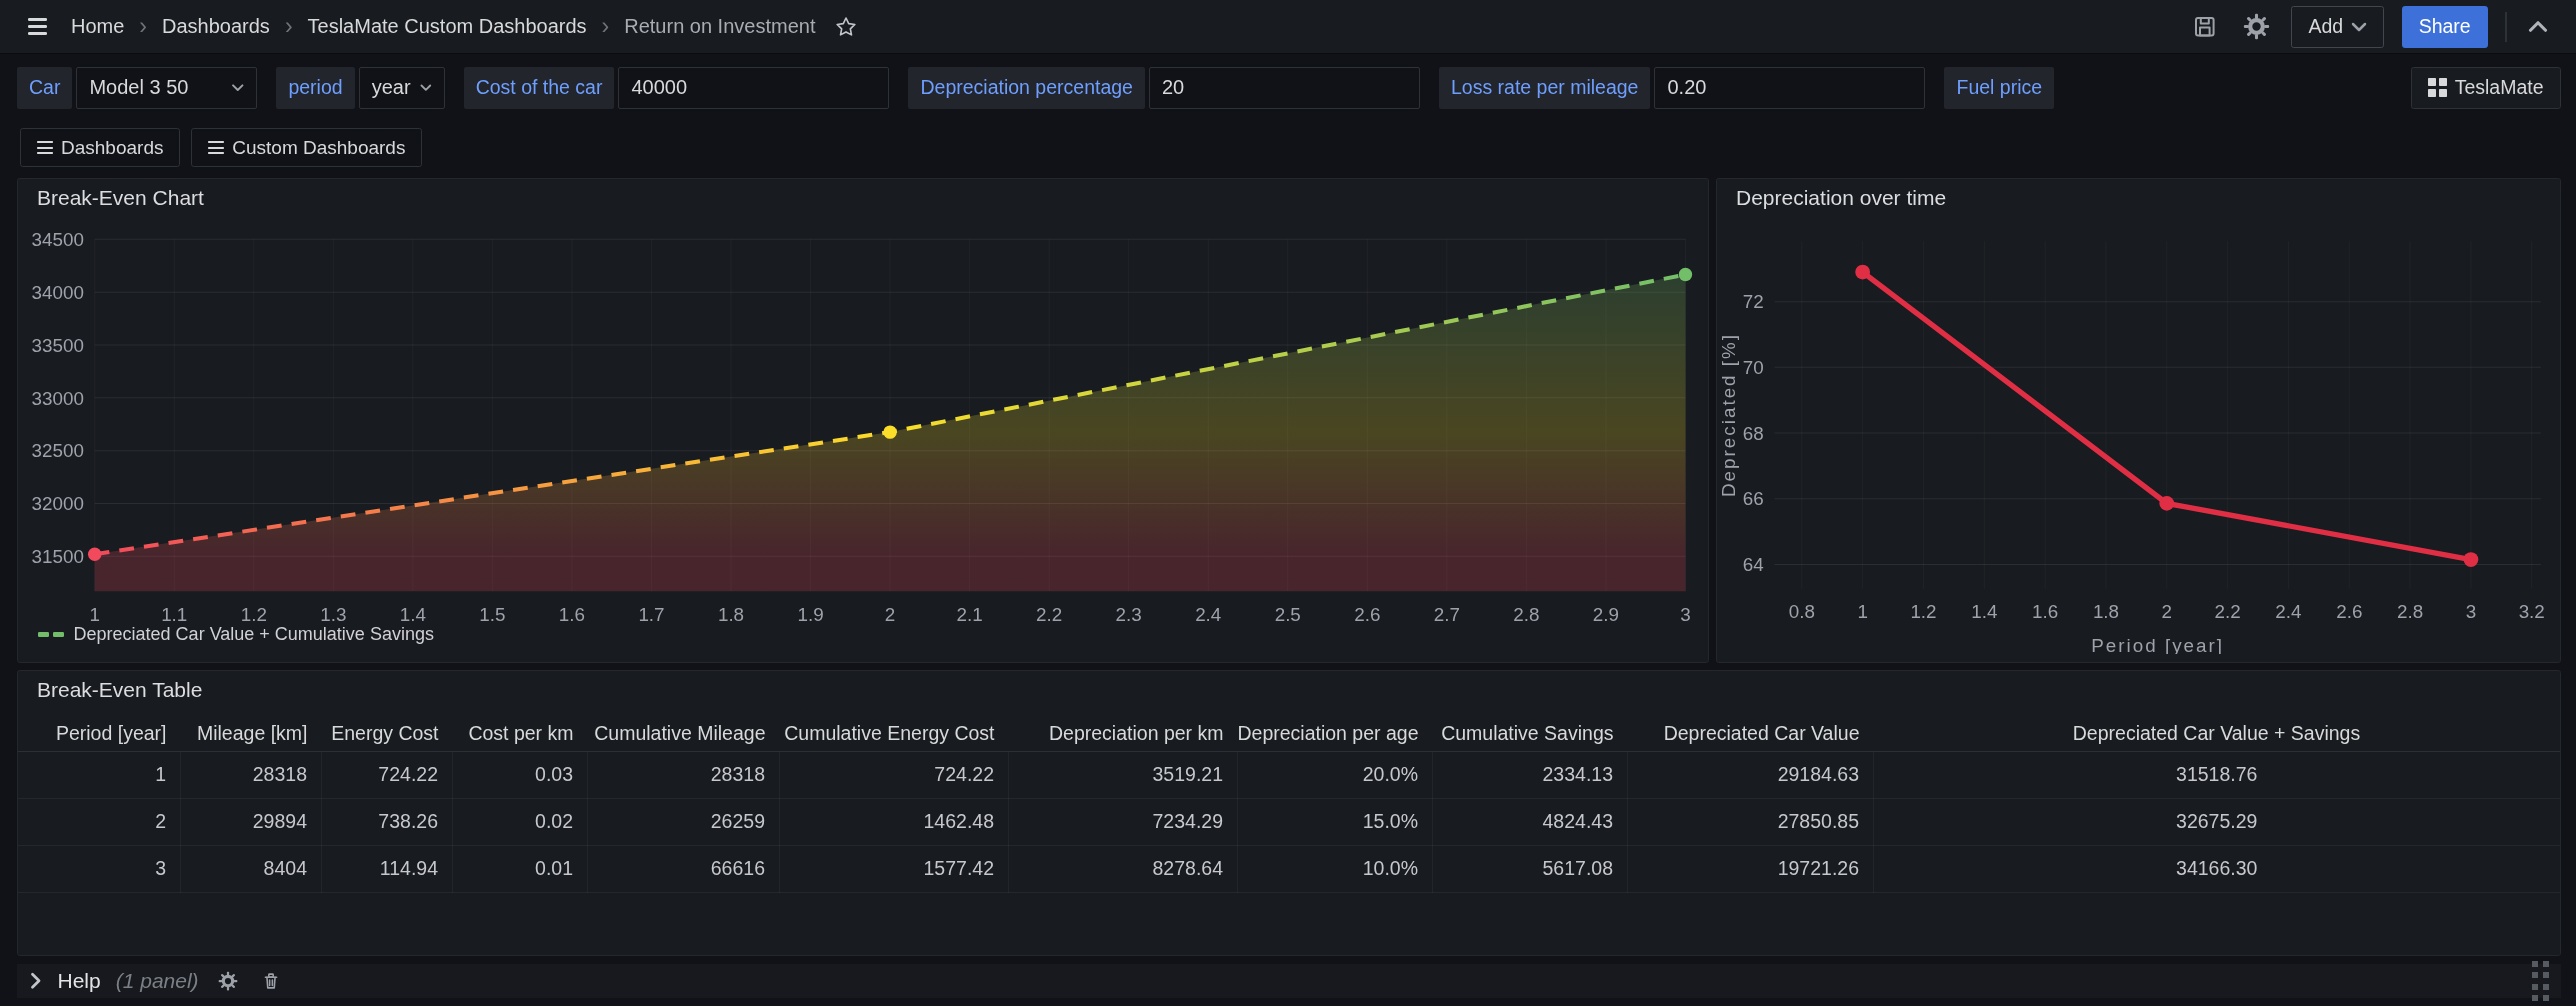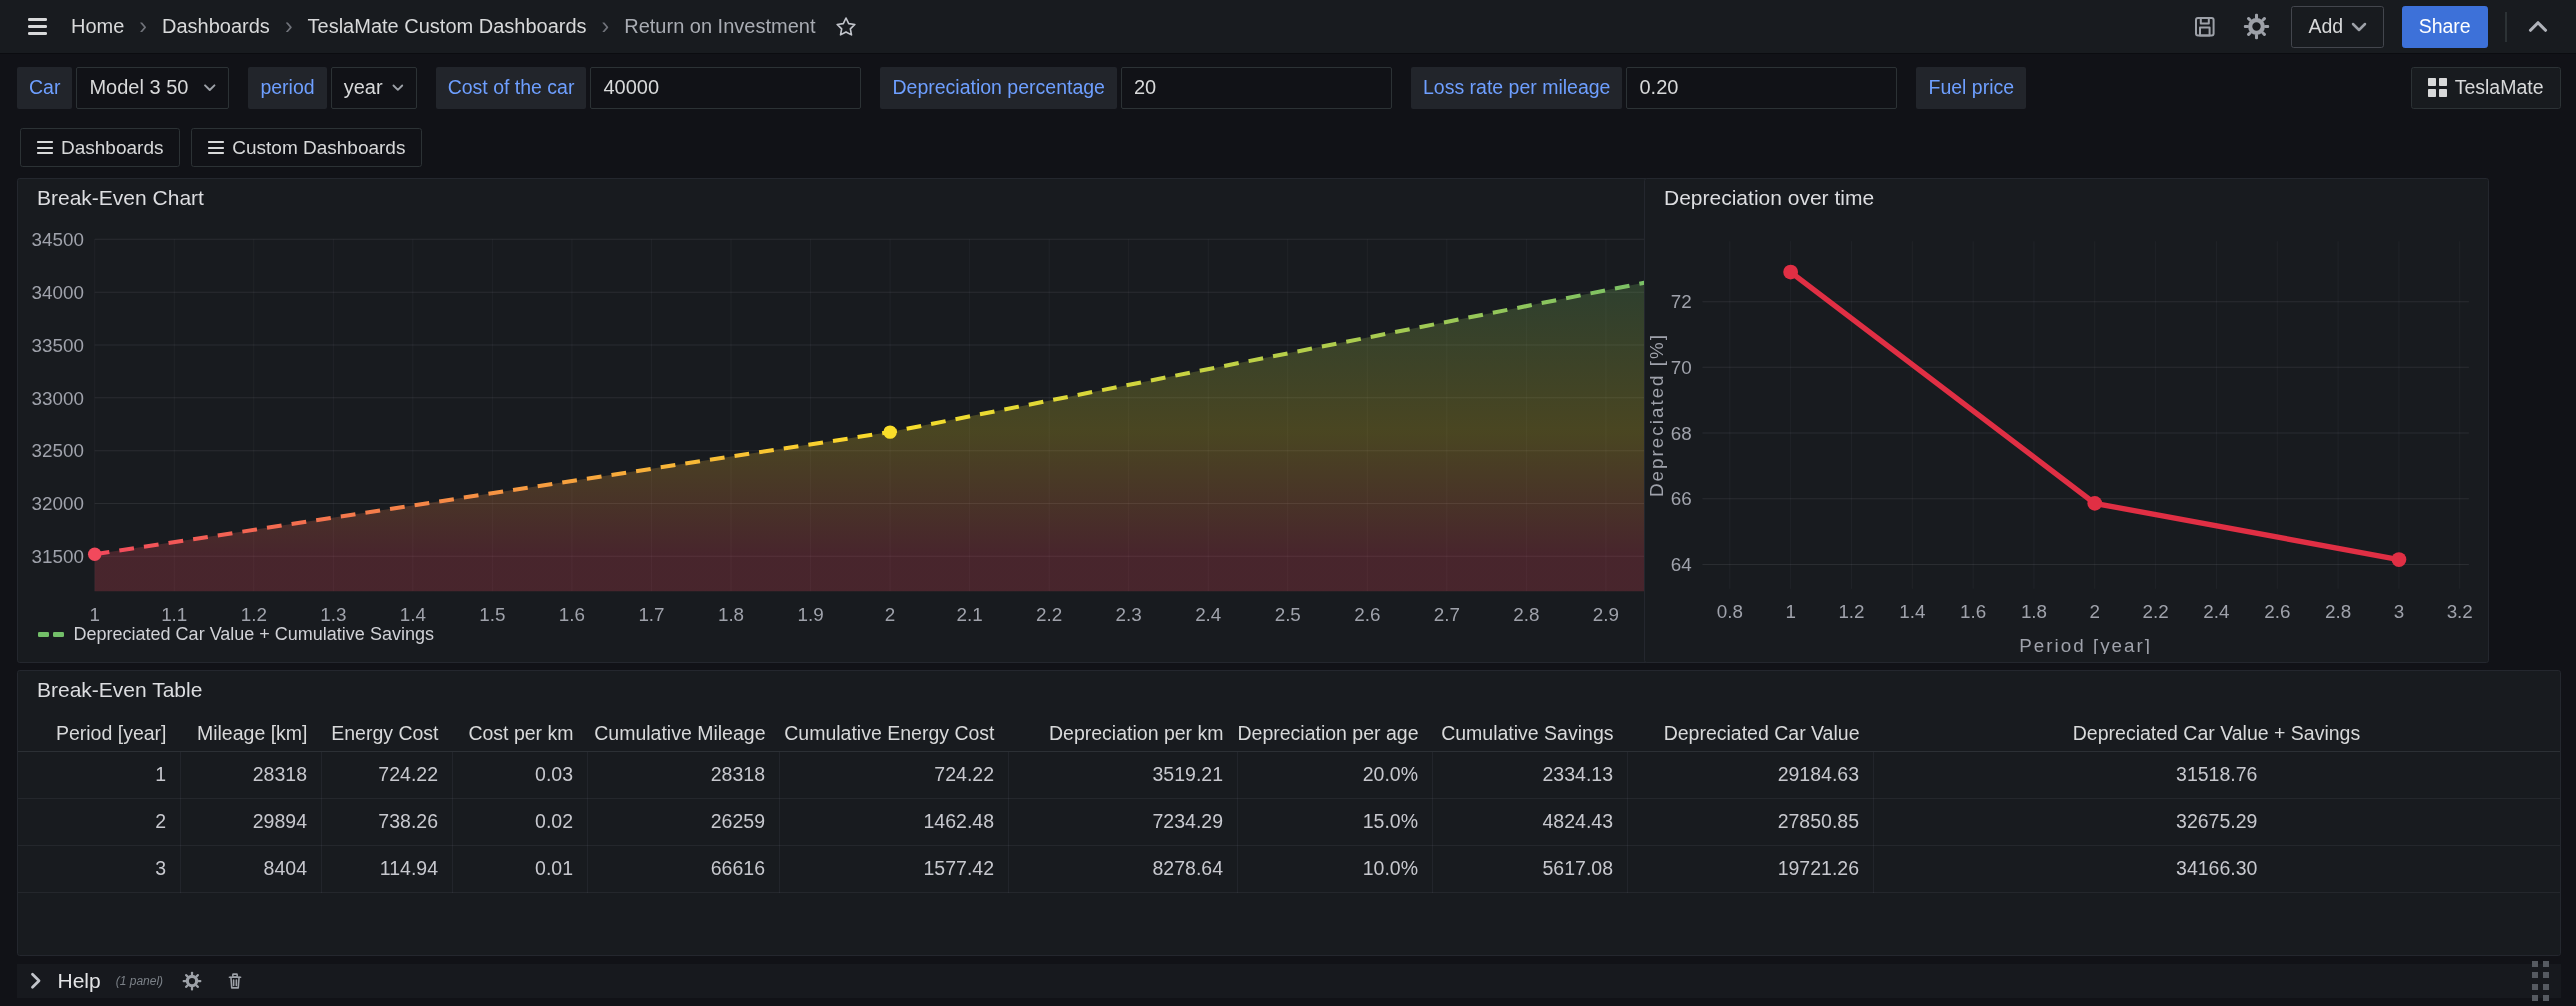--- a/index.html
+++ b/index.html
@@ -48,39 +48,39 @@
   }
   .var-field {
     display:flex; align-items:center; gap:9.4px; padding:0 12px;
     border:0.7px solid #2c3235; border-radius:2px; background:#111217;
     font-size:20px; color:#d8d9da;
   }
   .var-field input {
     background:transparent; border:none; outline:none; color:#d8d9da;
     font-size:20px; font-family:inherit; width:100%;
   }
-  .w-select-car { width:153px; } .w-select-period { width:86px; }
+  .w-select-car { width:181px; } .w-select-period { width:86px; }
   .w-input { width:271px; }
   .teslamate-btn { margin-left:auto; height:42px; border:0.7px solid #2c3235; background:#181b1f; }
   .apps-icon { display:grid; grid-template-columns:7.4px 7.4px; grid-template-rows:7.4px 7.4px; gap:3.4px; }
   .apps-icon i { background:#d8d9da; border-radius:0.7px; }
 
   
   .links-row { position:absolute; left:20px; top:128px; height:39px; display:flex; gap:10.8px; }
   .link-btn { height:39px; border:0.7px solid #2c3235; background:transparent; font-size:19px; }
   .mini-burger { display:flex; flex-direction:column; gap:3.4px; }
   .mini-burger i { display:block; width:16px; height:2px; background:#d8d9da; border-radius:0.7px; }
 
   
   .panel {
     position:absolute; background:#181b1f; border:0.7px solid #24272e; border-radius:2.7px;
   }
   .panel-title { height:38px; display:flex; align-items:center; padding:0 19px; font-size:21px; color:#dcdde0; }
   .panel-left  { left:17px;  top:178px; width:1692px; height:485px; }
-  .panel-right { left:1644px; top:178px; width:845px; height:485px; }
+  .panel-right { left:1716px; top:178px; width:845px; height:485px; }
   .panel-table { left:17px;  top:670px; width:2544px; height:286px; }
   svg.chart { display:block; }
   svg .grid-h { stroke:rgba(204,204,220,0.10); stroke-width:1.5; }
   svg .grid-v { stroke:rgba(204,204,220,0.05); stroke-width:1.5; }
   svg .tick { fill:#9fa2ab; font-size:28px; font-family:"Liberation Sans",sans-serif; }
   svg .axis-label { fill:#9fa2ab; font-size:28px; letter-spacing:3px; font-family:"Liberation Sans",sans-serif; }
   .legend { display:flex; align-items:center; gap:9.4px; padding-left:20px; margin-top:2.7px; }
   .legend-dash { display:flex; gap:3.4px; }
   .legend-dash i { display:block; width:11.4px; height:4.7px; background:#73bf69; border-radius:1.3px; }
   .legend-label { font-size:18px; color:#d0d1d6; cursor:pointer; }
@@ -97,21 +97,21 @@
   }
   table.be-table td:last-child { border-right:none; }
   table.be-table th.center, table.be-table td.center { text-align:center; padding-right:0; }
 
   
   .help-row {
     position:absolute; left:17px; top:964px; width:2544px; height:34px;
     background:#17191e; display:flex; align-items:center; gap:15px; padding:0 12px;
   }
   .help-title { font-size:21px; font-weight:500; color:#e3e4e6; cursor:pointer; }
-  .help-count { font-size:12px; font-style:italic; color:#7b8087; }
+  .help-count { font-size:21px; font-style:italic; color:#7b8087; }
   .drag-handle { margin-left:auto; display:grid; grid-template-columns:6px 6px; grid-template-rows:repeat(4,6px); gap:5.4px; cursor:grab; }
   .drag-handle i { background:#565a61; }
   .stroke-icon { stroke:#9da1a8; stroke-width:2.5; fill:none; stroke-linecap:round; stroke-linejoin:round; }
 </style>
 </head>
 <body>
 
 <div class="app">
 
   <header class="topnav">

